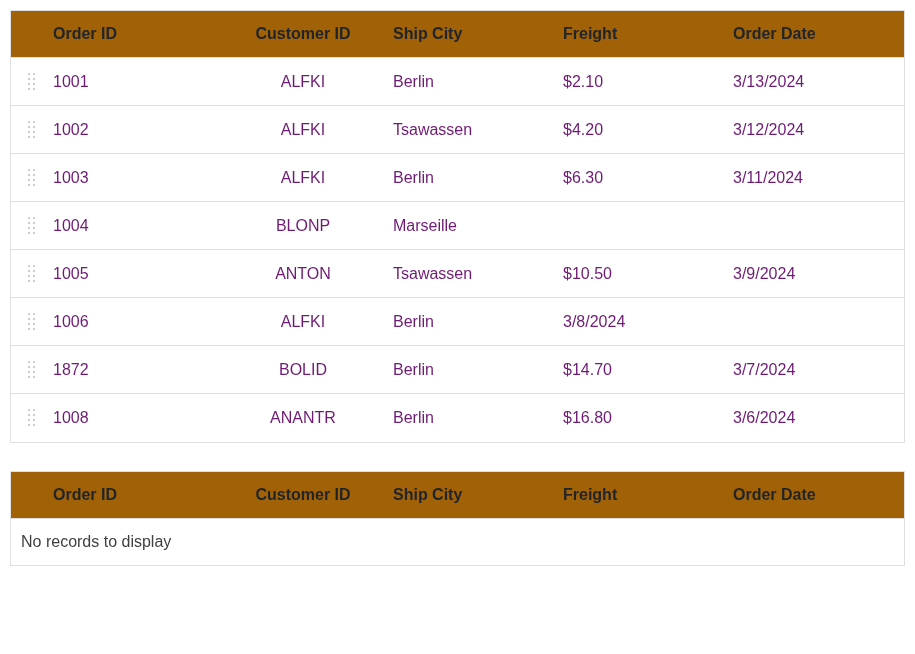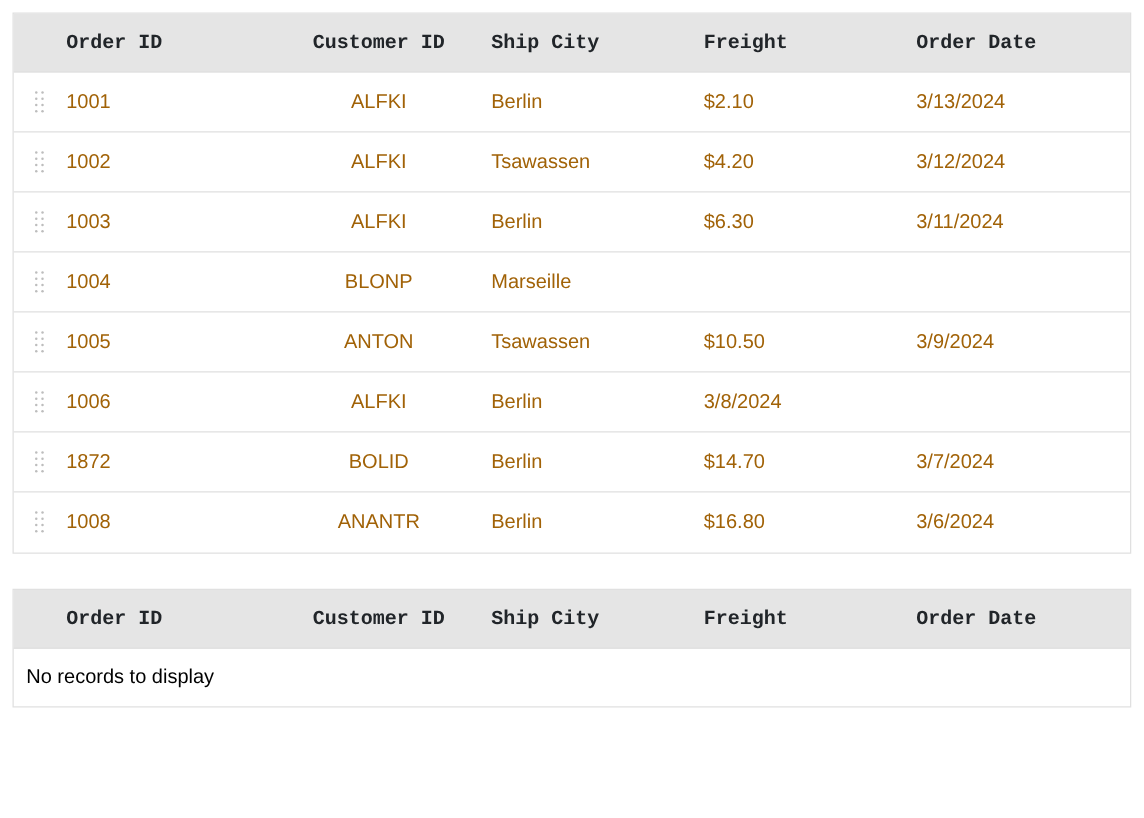--- a/index.html
+++ b/index.html
@@ -17,22 +17,21 @@
     .grid {
       border: 1px solid #e0e0e0;
       width: 895px;
     }
     .grid + .grid {
       margin-top: 28px;
     }
     .header-row {
       display: flex;
       border-bottom: 1px solid #e0e0e0;
-      background: #e5e5e5;
-      font-family: Liberation Mono, monospace;
+      background: #a16207;
     }
     .header-cell {
       padding: 14px 10px 14px 0;
       font-weight: 700;
       font-size: 16px;
     }
     .drag-col {
       width: 42px;
       flex: 0 0 42px;
       display: flex;
@@ -49,21 +48,21 @@
       border-bottom: 1px solid #e0e0e0;
       min-height: 48px;
       align-items: center;
     }
     .data-row:last-child {
       border-bottom: none;
     }
     .data-cell {
       padding: 12px 10px 12px 0;
       font-size: 16px;
-      color: #a16207;
+      color: #701a75;
     }
     .drag-handle {
       cursor: move;
       display: flex;
       align-items: center;
       justify-content: center;
       width: 100%;
       height: 100%;
       color: #bdbdbd;
     }
@@ -75,21 +74,21 @@
     }
     .drag-dots span {
       width: 2px;
       height: 2px;
       background: #bdbdbd;
       border-radius: 50%;
     }
     .empty-row {
       padding: 14px 10px 14px 10px;
       font-size: 16px;
-      color: #000000;
+      color: #404040;
     }
   </style>
 </head>
 <body>
 
 <div class="grid">
   <div class="header-row">
     <div class="drag-col"></div>
     <div class="header-cell col-orderid">Order ID</div>
     <div class="header-cell col-customerid">Customer ID</div>

